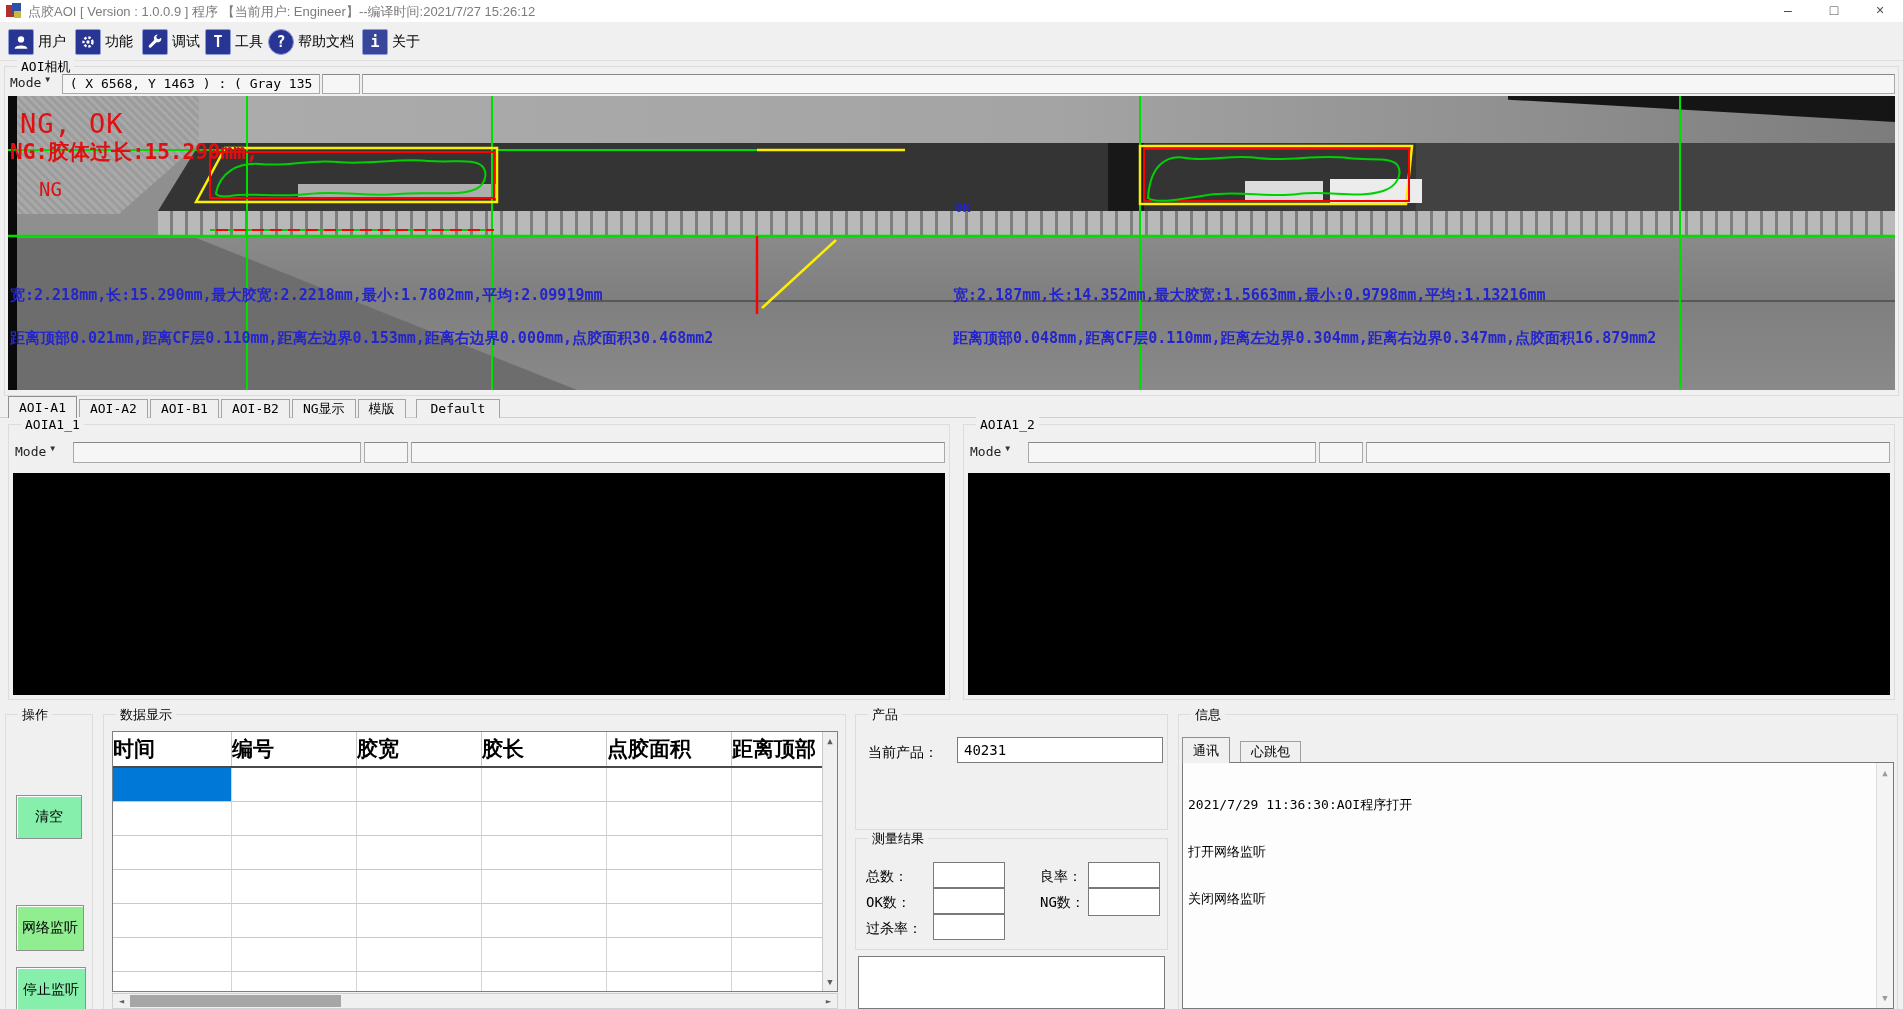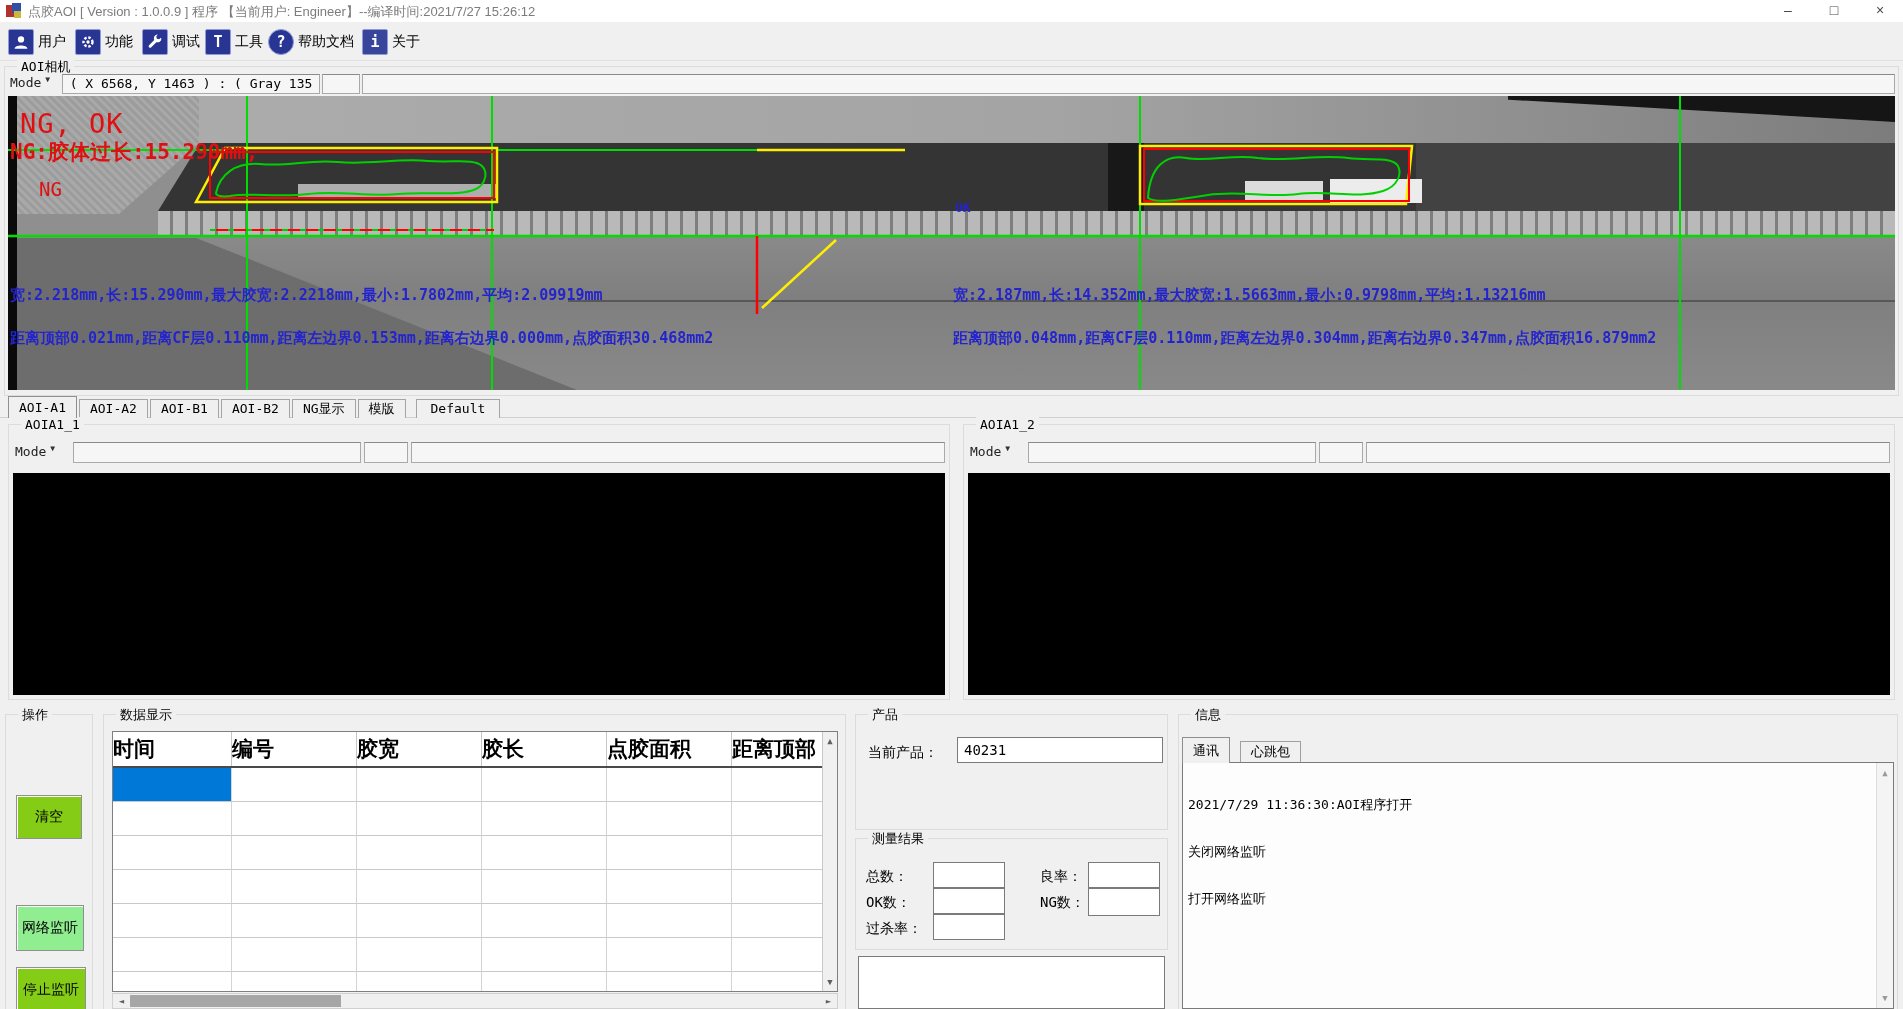--- a/index.html
+++ b/index.html
@@ -40,21 +40,21 @@
   .t-blue { color:#2424cc; font-weight:bold; }
   .ov-svg { position:absolute; left:0; top:0; }
   
   .view-tabs { position:absolute; left:8px; top:396px; height:22px; display:flex; align-items:flex-end; }
   .vtab { font-size:13px; padding:0 10px; line-height:18px; height:19px; border:1px solid #a5a5a5; border-bottom:none; background:#f0f0f0; margin-right:2px; }
   .vtab.active { height:22px; line-height:21px; border-color:#8f8f8f; background:#f0f0f0; position:relative; z-index:2; }
   .tabs-baseline { position:absolute; left:0; top:417px; width:1903px; height:1px; background:#d0d0d0; }
   
   .panel-black { position:absolute; background:#000; }
   
-  .op-btn { position:absolute; background:#84cc16; border:1px solid #909090; box-shadow:inset 1px 1px 0 #ffffff; font-size:14px; display:flex; align-items:center; justify-content:center; font-family:inherit; }
+  .op-btn { position:absolute; background:#86efac; border:1px solid #909090; box-shadow:inset 1px 1px 0 #ffffff; font-size:14px; display:flex; align-items:center; justify-content:center; font-family:inherit; }
   .op-btn.green { background:#90ee90; }
   
   .dtable { position:absolute; left:112px; top:731px; width:726px; height:261px; background:#fff; border:1px solid #7f7f7f; overflow:hidden; display:flex; }
   .dt-cols { width:709px; }
   .dt-header { display:flex; height:36px; border-bottom:2px solid #4a4a4a; background:#fff; }
   .dt-hcell { font-weight:bold; font-size:21px; line-height:34px; border-right:1px solid #c6c6c6; overflow:hidden; white-space:nowrap; }
   .dt-row { display:flex; height:34px; }
   .dt-cell { border-right:1px solid #d4d4d4; border-bottom:1px solid #c9c9c9; }
   .dt-cell.sel { background:#0078d7; }
   .vscroll { width:17px; background:#f0f0f0; border-left:1px solid #c8c8c8; position:relative; }
@@ -337,22 +337,22 @@
 <div class="field" style="left:858px; top:956px; width:307px; height:53px;"></div>
 
 <div class="gb" style="left:1178px; top:714px; width:720px; height:295px; border-bottom:none;">
   <span class="gb-label">信息</span>
 </div>
 <div class="info-tab" style="left:1182px; top:737px; height:26px; line-height:25px; z-index:2; border-color:#8f8f8f;">通讯</div>
 <div class="info-tab" style="left:1240px; top:741px; height:21px; line-height:20px;">心跳包</div>
 <div class="logbox">
   <div class="log-lines">
     <div>2021/7/29 11:36:30:AOI程序打开</div>
+    <div>打开网络监听</div>
     <div>关闭网络监听</div>
-    <div>打开网络监听</div>
     
     
     
     
     
     
   </div>
   <div class="log-scroll">
     <span class="scroll-arrow" style="top:2px; color:#9a9a9a;">▲</span>
     <span class="scroll-arrow" style="bottom:2px; color:#9a9a9a;">▼</span>

